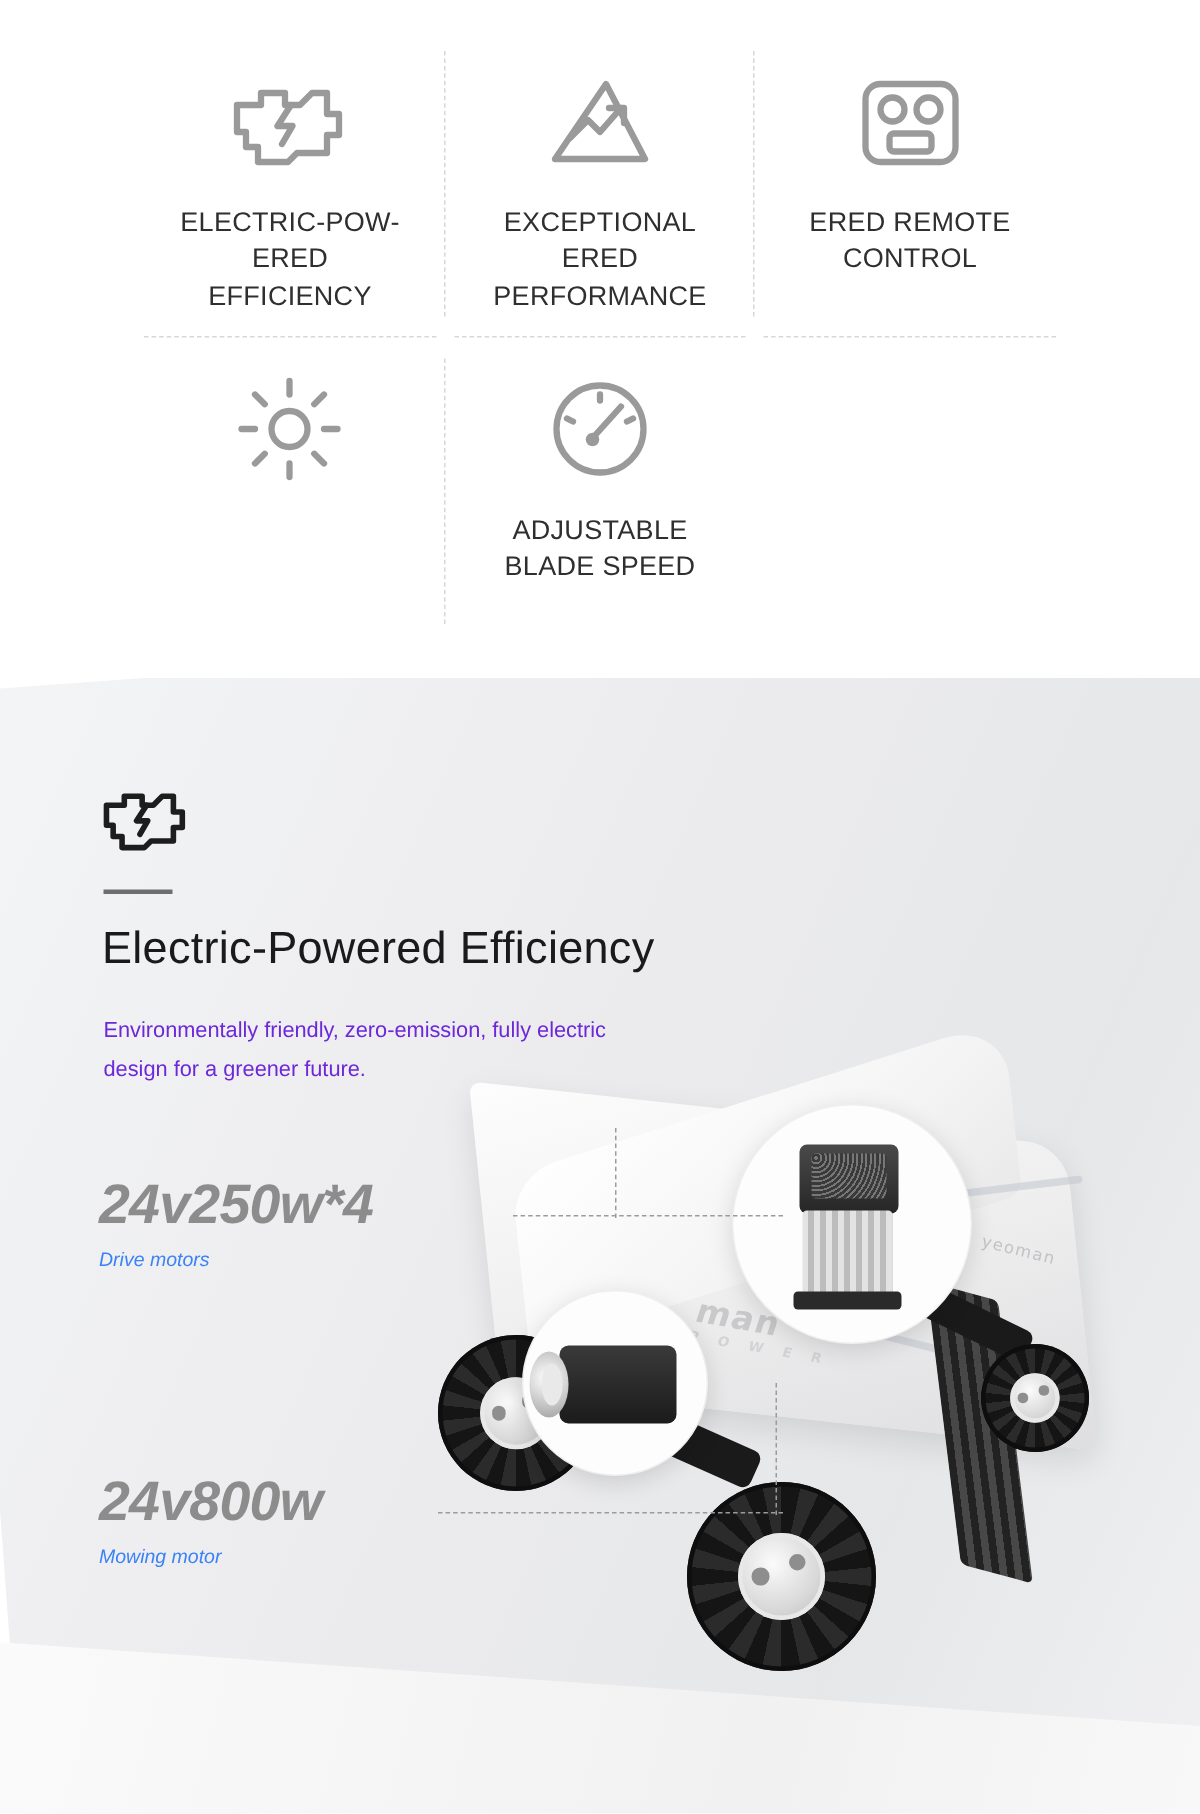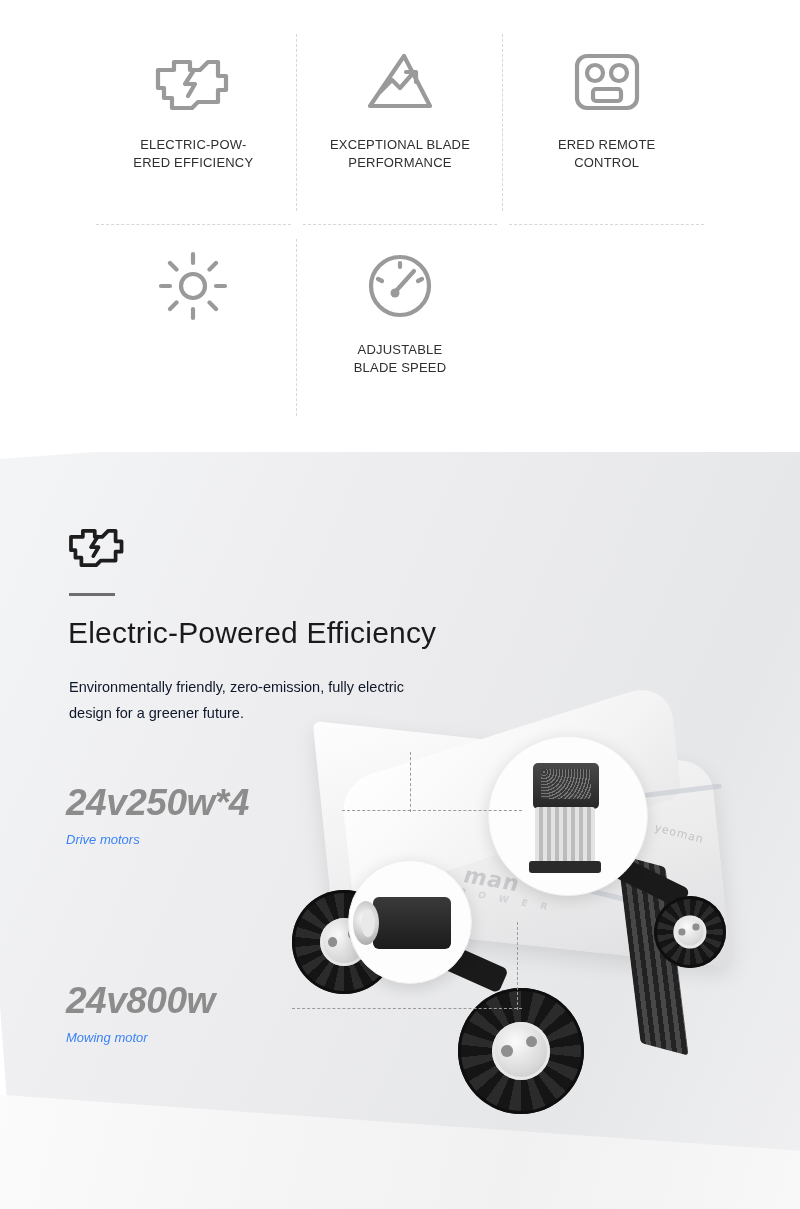--- a/index.html
+++ b/index.html
@@ -50,21 +50,21 @@
   .feature-icon {
     height: 78px;
     display: flex;
     align-items: center;
     justify-content: center;
     color: #9a9a9a;
   }
   .feature-label {
     margin-top: 16px;
     text-align: center;
-    font-size: 13px;
+    font-size: 18px;
     line-height: 1.35;
     letter-spacing: .2px;
     color: #2f2f2f;
     max-width: 160px;
     white-space: pre-line;
   }
 
   
   .hero {
     position: absolute;
@@ -110,21 +110,21 @@
     font-weight: 400;
     color: #1a1a1a;
     letter-spacing: .2px;
   }
   .hero-sub {
     position: absolute;
     left: 57px; top: 222px;
     width: 430px;
     font-size: 14.5px;
     line-height: 1.8;
-    color: #0f172a;
+    color: #6d28d9;
     white-space: pre-line;
   }
 
   
   .spec {
     position: absolute;
     font-style: italic;
   }
   .spec-value {
     font-size: 37px;
@@ -307,21 +307,21 @@
     </div>
 
     <div class="feature-cell vsep hsep">
       <div class="feature-icon">
         <svg width="76" height="66" viewBox="0 0 76 66" fill="none" stroke="#9a9a9a" stroke-width="4.2" stroke-linejoin="round" stroke-linecap="round">
           <path d="M8 58L42 8l26 50H8z"></path>
           <path d="M18 44l12-12 8 8 14-16"></path>
           <path d="M44 24h10v10"></path>
         </svg>
       </div>
-      <div class="feature-label">EXCEPTIONAL BLADE
+      <div class="feature-label">EXCEPTIONAL ERED
 PERFORMANCE</div>
     </div>
 
     <div class="feature-cell hsep">
       <div class="feature-icon">
         <svg width="72" height="66" viewBox="0 0 72 66" fill="none" stroke="#9a9a9a" stroke-width="4.2" stroke-linejoin="round" stroke-linecap="round">
           <rect x="6" y="8" width="60" height="52" rx="10"></rect>
           <circle cx="24" cy="25" r="8"></circle>
           <circle cx="48" cy="25" r="8"></circle>
           <rect x="22" y="41" width="28" height="12" rx="3"></rect>

